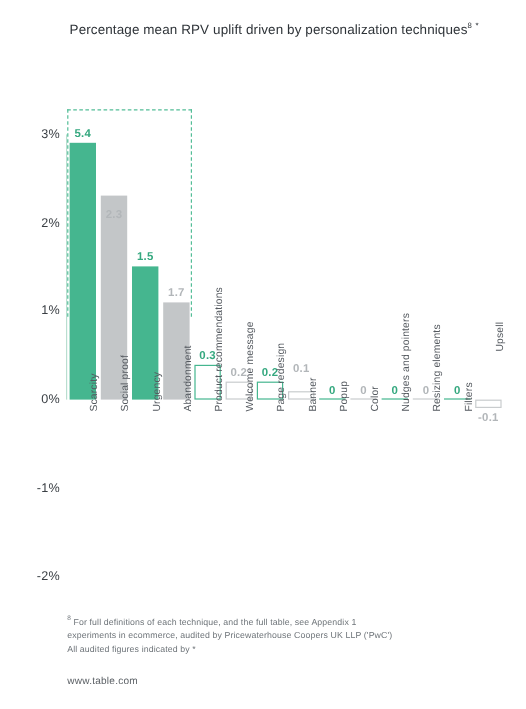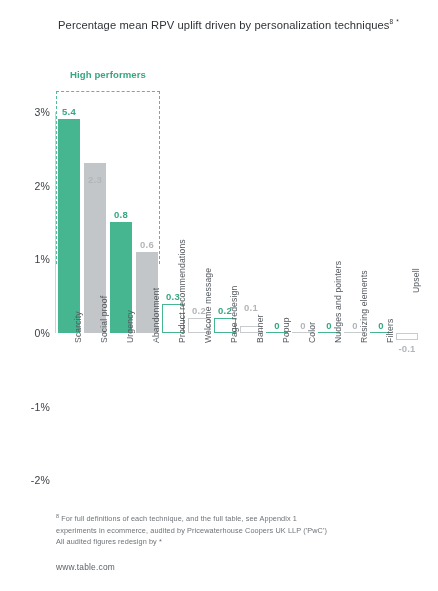--- a/index.html
+++ b/index.html
@@ -140,33 +140,32 @@
   <div id="y-axis-line"></div>
   <div id="yticks">
       <div class="ytick" style="top: 111.9px;">3%</div>
       <div class="ytick" style="top: 185.6px;">2%</div>
       <div class="ytick" style="top: 259.3px;">1%</div>
       <div class="ytick" style="top: 333px;">0%</div>
       <div class="ytick" style="top: 406.7px;">-1%</div>
       <div class="ytick" style="top: 480.4px;">-2%</div>
     </div>
   <div id="hp-bracket" style="left: 56px; width: 104px; top: 91px; height: 172.93px;"></div>
-  <div id="hp-label" style="left: 56px; width: 104px;">High performers</div>
   <div id="bars-layer">
       <div class="bar solid-green" style="left: 58px; width: 22px; top: 119.27px; height: 213.73px;"></div>
       <div class="bar-value green" style="left: 52px; width: 34px; top: 106.27px;">5.4</div>
       <div class="cat-label" style="left: 73px; top: 343px;">Scarcity</div>
       <div class="bar solid-gray" style="left: 84px; width: 22px; top: 163.49px; height: 169.51px;"></div>
       <div class="bar-value gray" style="left: 78px; width: 34px; top: 150.49px; margin-top: 24px;">2.3</div>
       <div class="cat-label" style="left: 99px; top: 343px;">Social proof</div>
       <div class="bar solid-green" style="left: 110px; width: 22px; top: 222.45px; height: 110.55px;"></div>
-      <div class="bar-value green" style="left: 104px; width: 34px; top: 209.45px;">0.8</div>
+      <div class="bar-value green" style="left: 104px; width: 34px; top: 209.45px;">1.5</div>
       <div class="cat-label" style="left: 125px; top: 343px;">Urgency</div>
       <div class="bar solid-gray" style="left: 136px; width: 22px; top: 251.93px; height: 81.07px;"></div>
-      <div class="bar-value gray" style="left: 130px; width: 34px; top: 238.93px;">0.6</div>
+      <div class="bar-value gray" style="left: 130px; width: 34px; top: 238.93px;">1.7</div>
       <div class="cat-label" style="left: 151px; top: 343px;">Abandonment</div>
       <div class="bar open-green" style="left: 162px; width: 22px; top: 303.52px; height: 29.48px;"></div>
       <div class="bar-value green" style="left: 156px; width: 34px; top: 290.52px;">0.3</div>
       <div class="cat-label" style="left: 177px; top: 343px;">Product recommendations</div>
       <div class="bar open-gray" style="left: 188px; width: 22px; top: 318.26px; height: 14.74px;"></div>
       <div class="bar-value gray" style="left: 182px; width: 34px; top: 305.26px;">0.2</div>
       <div class="cat-label" style="left: 203px; top: 343px;">Welcome message</div>
       <div class="bar open-green" style="left: 214px; width: 22px; top: 318.26px; height: 14.74px;"></div>
       <div class="bar-value green" style="left: 208px; width: 34px; top: 305.26px;">0.2</div>
       <div class="cat-label" style="left: 229px; top: 343px;">Page redesign</div>
@@ -190,16 +189,16 @@
       <div class="cat-label" style="left: 385px; top: 343px;">Filters</div>
       <div class="bar open-gray" style="left: 396px; width: 22px; top: 333px; height: 7.37px;"></div>
       <div class="bar-value gray" style="left: 390px; width: 34px; top: 343.37px;">-0.1</div>
       <div class="cat-label" style="left: 411px; top: 293px;">Upsell</div>
     </div>
 </div>
 
 <div id="footnote">
   <span class="line"><span class="fsup">8</span><span> For full definitions of each technique, and the full table, see Appendix 1</span></span>
   <span class="line">experiments in ecommerce, audited by Pricewaterhouse Coopers UK LLP ('PwC')</span>
-  <span class="line">All audited figures redesign by *</span>
+  <span class="line">All audited figures indicated by *</span>
 </div>
 
 <div id="site-url">www.table.com</div>
 
 </body></html>

